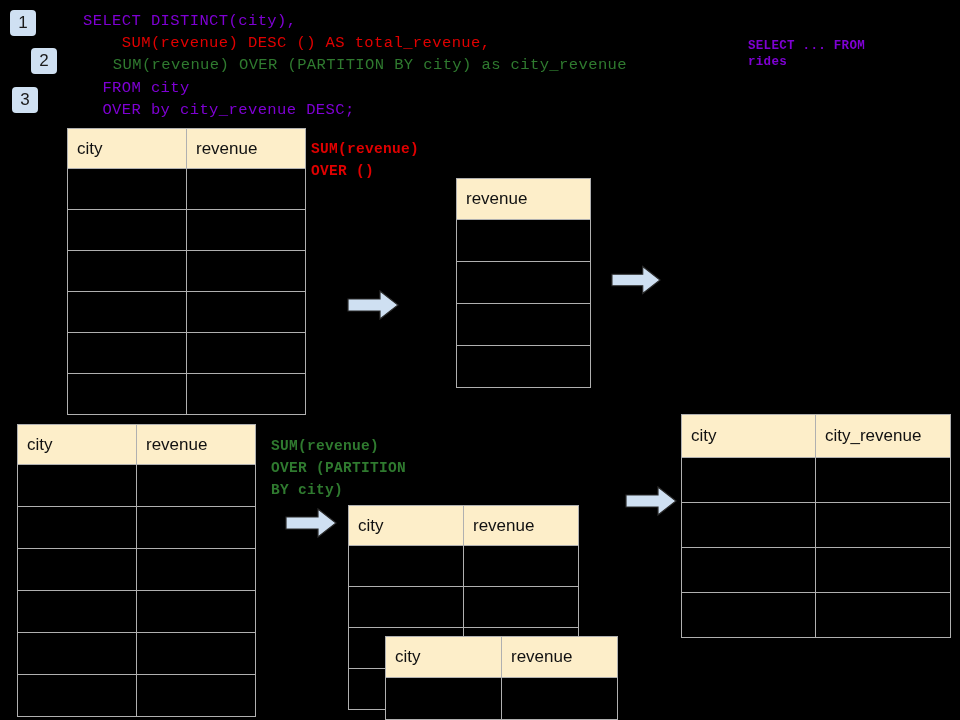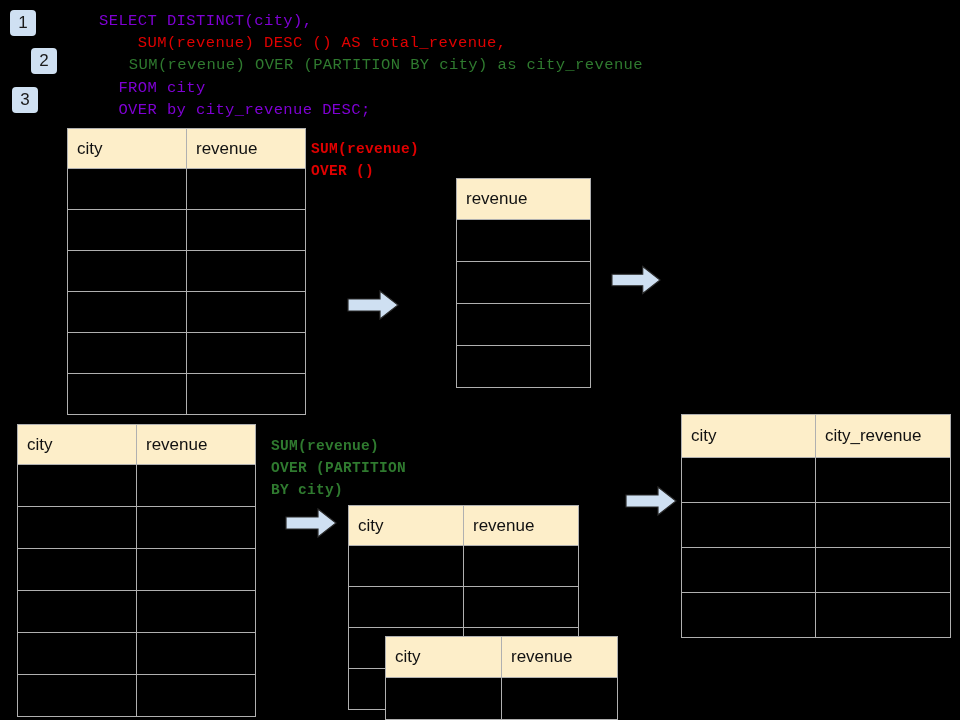--- a/index.html
+++ b/index.html
@@ -31,21 +31,20 @@
   }
 
   
   .code {
     position: absolute;
     font-family: "Liberation Mono", monospace;
     font-size: 15.5px;
     line-height: 21px;
     white-space: pre;
     letter-spacing: 0.4px;
-    margin-left: 16px;
   }
   .code-purple { color: #7f00d4; }
   .code-red    { color: #e00000; }
   .code-green  { color: #2f7a2f; }
 
   .note {
     position: absolute;
     font-family: "Liberation Mono", monospace;
     font-size: 12.5px;
     line-height: 16px;
@@ -103,20 +102,22 @@
   <div class="badge" style="left:10px; top:10px;">1</div>
   <div class="badge" style="left:31px; top:48px;">2</div>
   <div class="badge" style="left:12px; top:87px;">3</div>
 
   <div class="code code-purple" style="left:83px; top:11px;">SELECT DISTINCT(city),</div>
   <div class="code code-red" style="left:83px; top:33px;">    SUM(revenue) DESC () AS total_revenue,</div>
   <div class="code code-green" style="left:74px; top:55px;">    SUM(revenue) OVER (PARTITION BY city) as city_revenue</div>
   <div class="code code-purple" style="left:83px; top:78px;">  FROM city</div>
   <div class="code code-purple" style="left:83px; top:100px;">  OVER by city_revenue DESC;</div>
 
+  <div class="note" style="left:748px; top:38px;">SELECT ... FROM
+rides</div>
 
   <div class="annot annot-red" style="left:311px; top:138px;">SUM(revenue)
 OVER ()</div>
 
   <div class="annot annot-green" style="left:271px; top:435px;">SUM(revenue)
 OVER (PARTITION
 BY city)</div>
 
   <table class="tbl" style="left:67px; top:128px; width:238px;">
     <colgroup>

